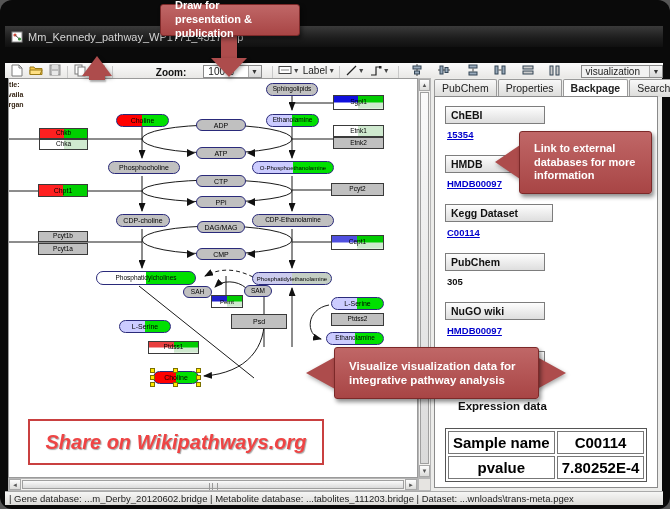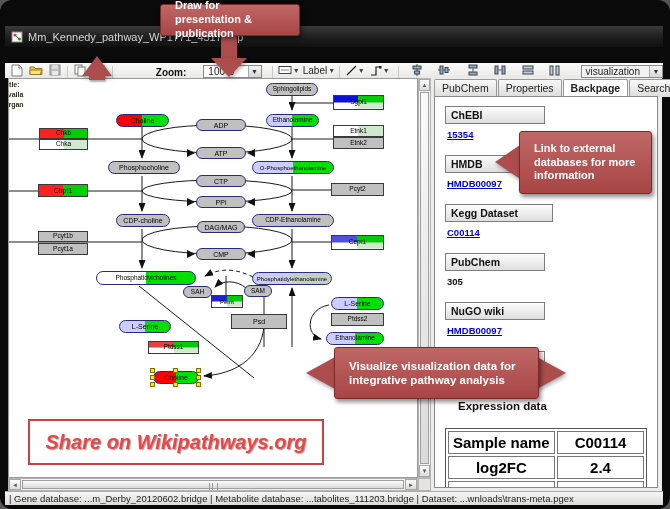--- a/index.html
+++ b/index.html
@@ -352,24 +352,20 @@
         <a class="slink" href="#">Choline</a>
       </div>
       <div class="exphead">Expression data</div>
       <table class="expr">
         <tbody>
             <tr>
           <td>Sample name</td>
           <td>C00114</td>
             </tr>
         <tr>
-          <td>log2FC</td>
-          <td>2.4</td>
-            </tr>
-        <tr>
           <td>pvalue</td>
           <td>7.80252E-4</td>
             </tr>
 
       </tbody>
         </table>
     </div>
   </div>
 
   <div class="statusbar">

